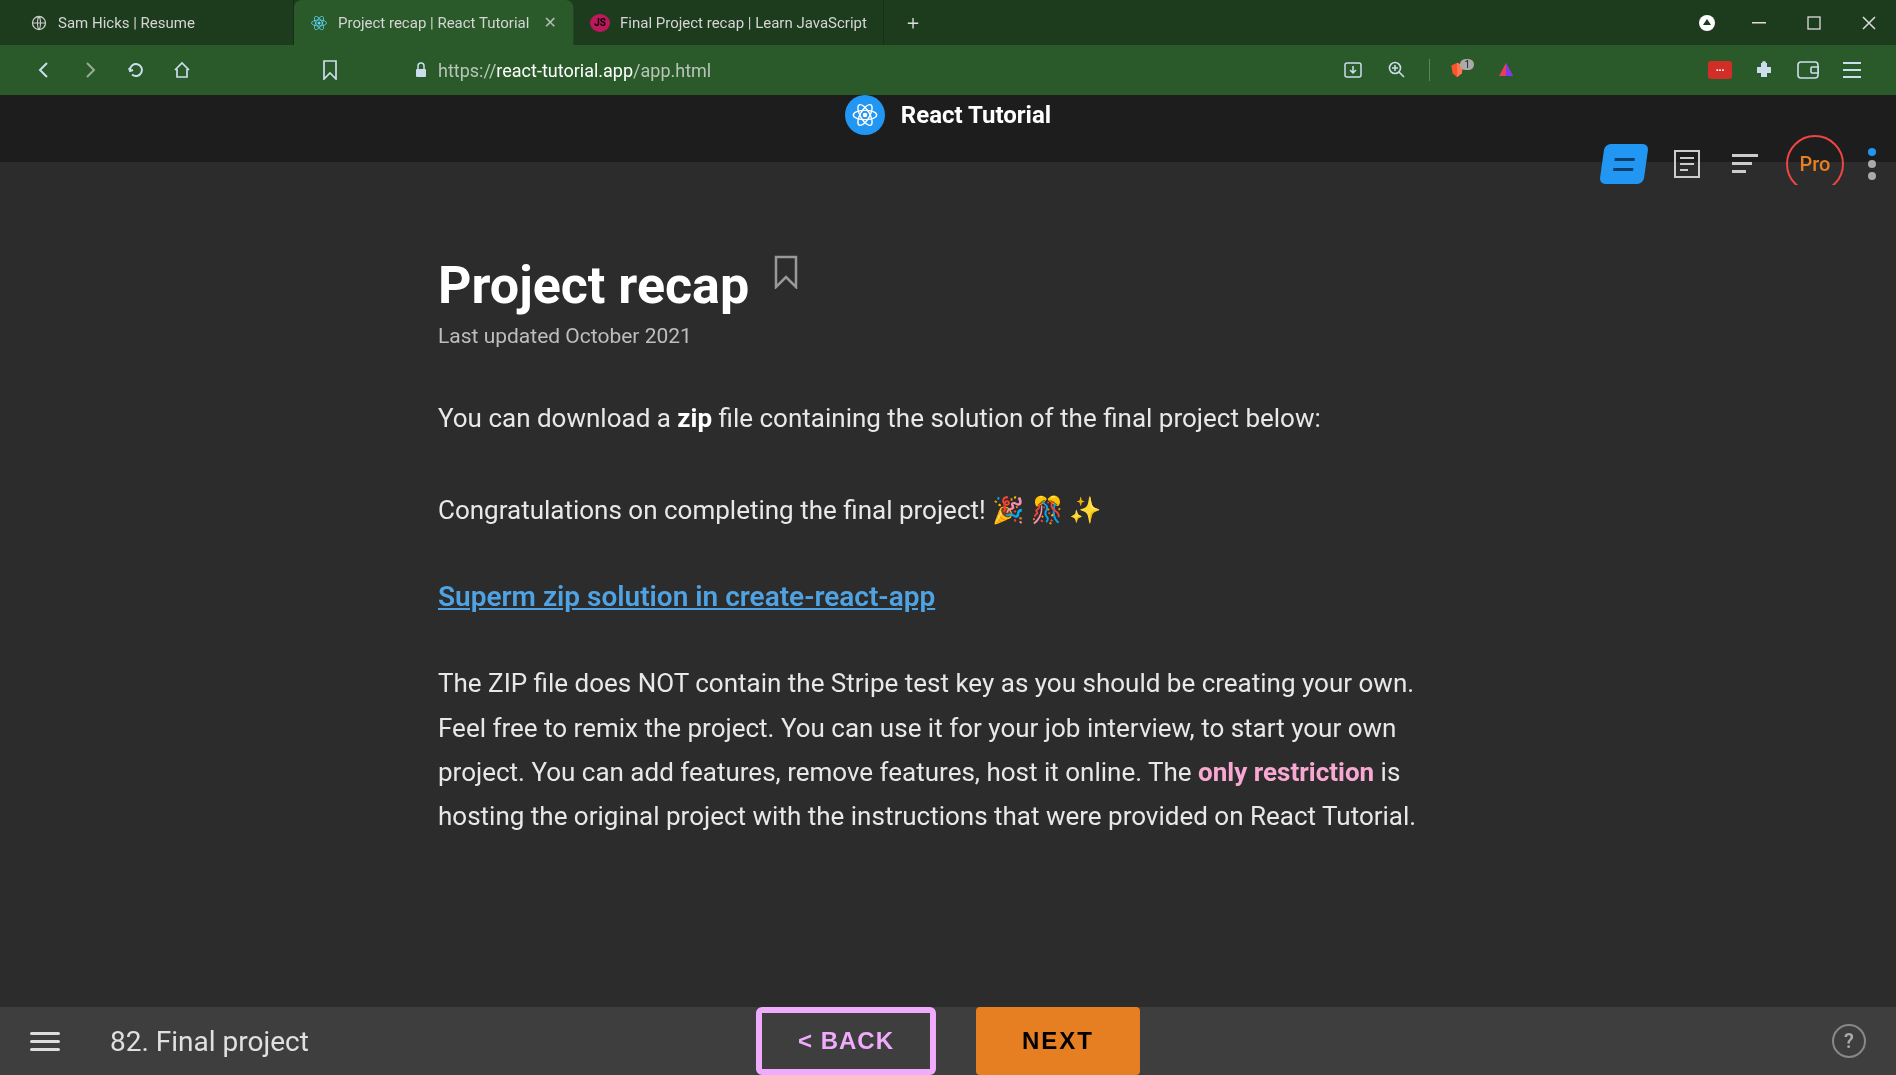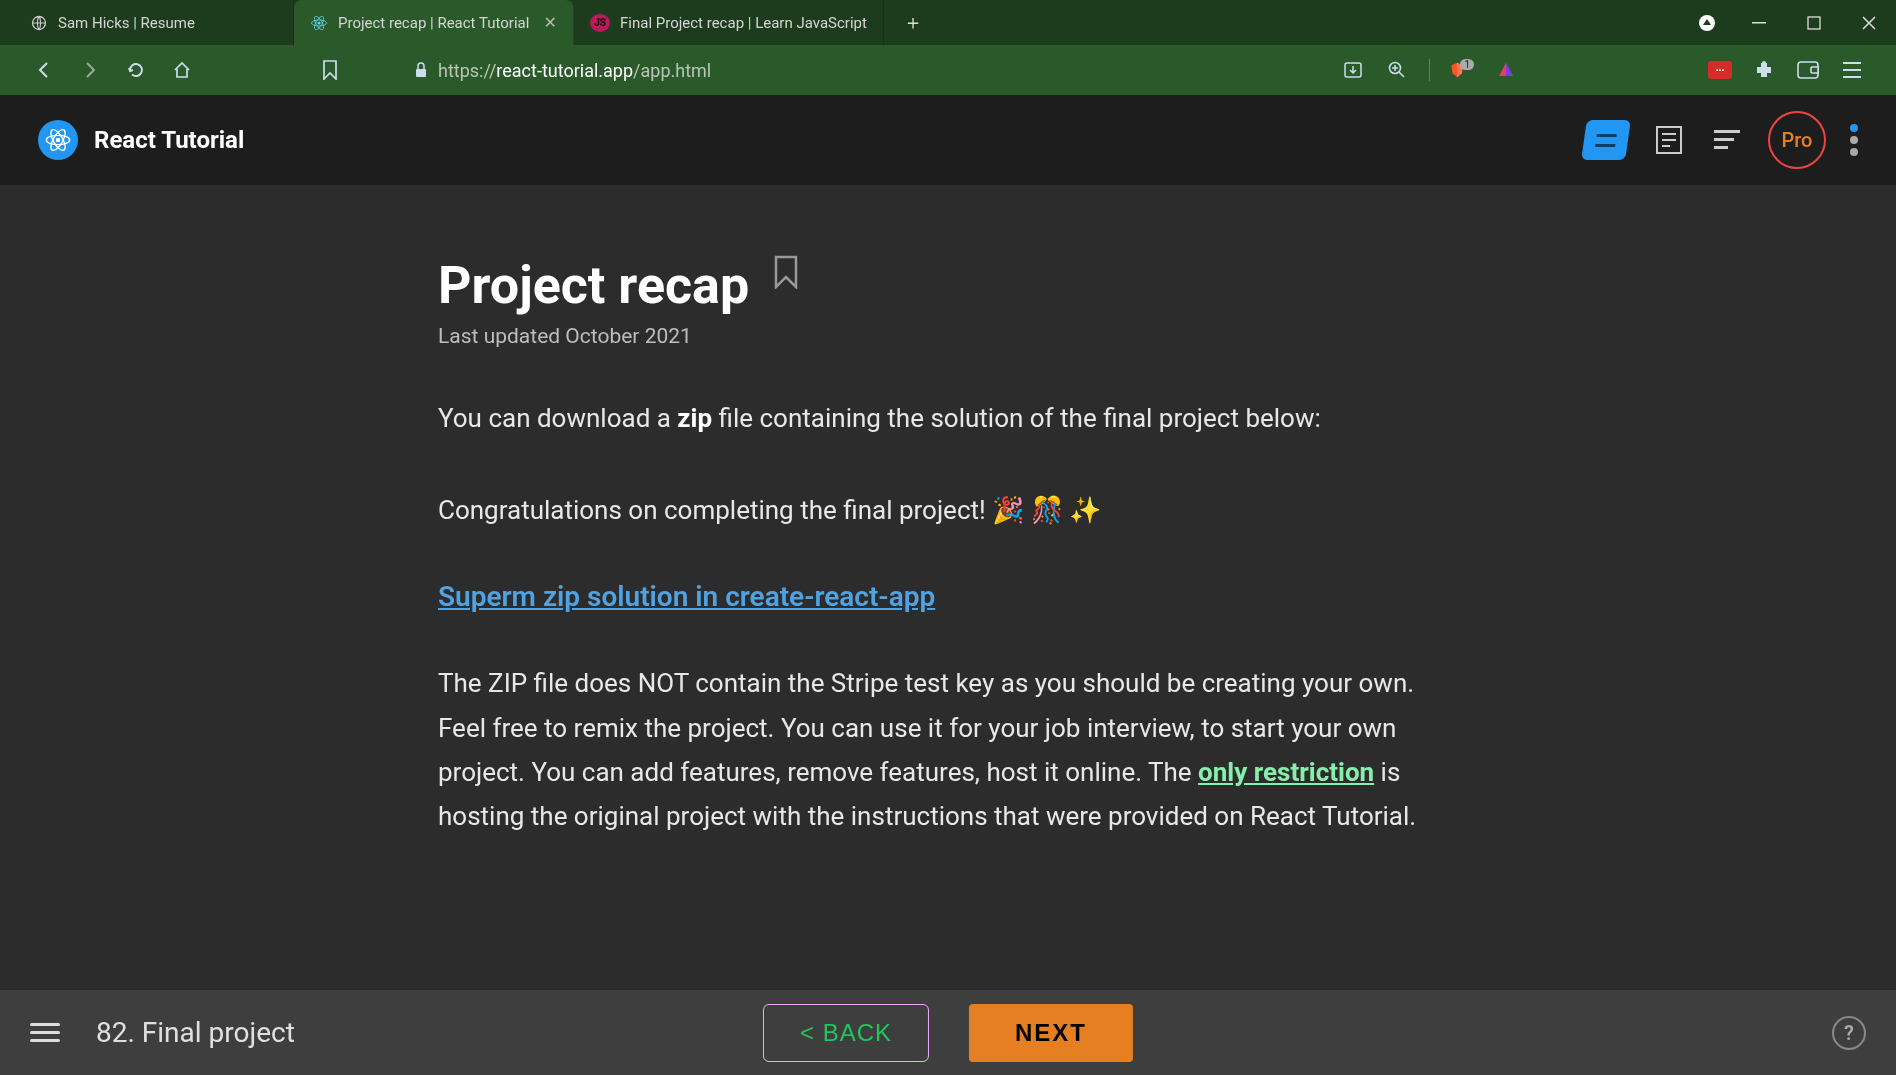--- a/index.html
+++ b/index.html
@@ -98,25 +98,26 @@
   position:relative;
   background:#aaa; color:#222; font-size:10px;
   border-radius:8px; padding:0 4px;
   margin-left:-4px;
   top:-6px;
 }
 .sep-v { width:1px;height:22px;background:rgba(255,255,255,0.25); }
 
 
 .app-header {
-  height: 90px;
+  height: 67px;
   background: #1d1d1d;
   display:flex;
   align-items:center;
-  padding: 0 38px;
+  padding: 0 20px;
+  flex-direction: column;
 }
 .app-logo {
   display:flex; align-items:center; gap:16px;
 }
 .react-logo {
   width:40px;height:40px;border-radius:50%;
   background:#2196f3;
   display:flex;align-items:center;justify-content:center;
 }
 .app-title { font-size:24px;font-weight:700;color:#fff; }
@@ -187,47 +188,47 @@
 }
 .zip-bold { font-weight:700;color:#fff; }
 .link {
   font-size:28px;
   color:#4fa3e3;
   text-decoration:underline;
   font-weight:600;
   display:inline-block;
   margin-top:48px;
 }
-.only-bold { font-weight:700;color:#86efac;text-decoration:underline; }
+.only-bold { font-weight:700;color:#f9a8d4; }
 
 
 .footer {
   position:absolute;
   left:0;right:0;bottom:0;
-  height:85px;
+  height:68px;
   background:#3e3e3e;
   display:flex;
   align-items:center;
   padding: 9px 30px;
-  gap:16px;
+  gap:30px;
 }
 .menu-btn {
   display:flex;flex-direction:column;gap:5px;
   width:30px;
 }
 .menu-btn span { height:3px;background:#ddd;border-radius:2px; }
 .footer-title { font-size:28px;color:#e0e0e0;margin-left:20px; }
 .footer-nav {
   position:absolute; left:50%; transform:translateX(-50%);
   display:flex; gap:40px;
 }
 .back-btn {
-  border:1px solid #f0abfc;
+  border:6px solid #f0abfc;
   background:transparent;
-  color:#22c55e; font-size:24px; font-weight:400;
+  color:#f0abfc; font-size:24px; font-weight:700;
   padding:14px 36px; border-radius:6px;
   letter-spacing:1px;
 }
 .next-btn {
   background:#e67e22;
   color:#000000; font-size:24px; font-weight:700;
   border:none; padding:14px 46px; border-radius:4px;
   letter-spacing:2px;
 }
 .help {

